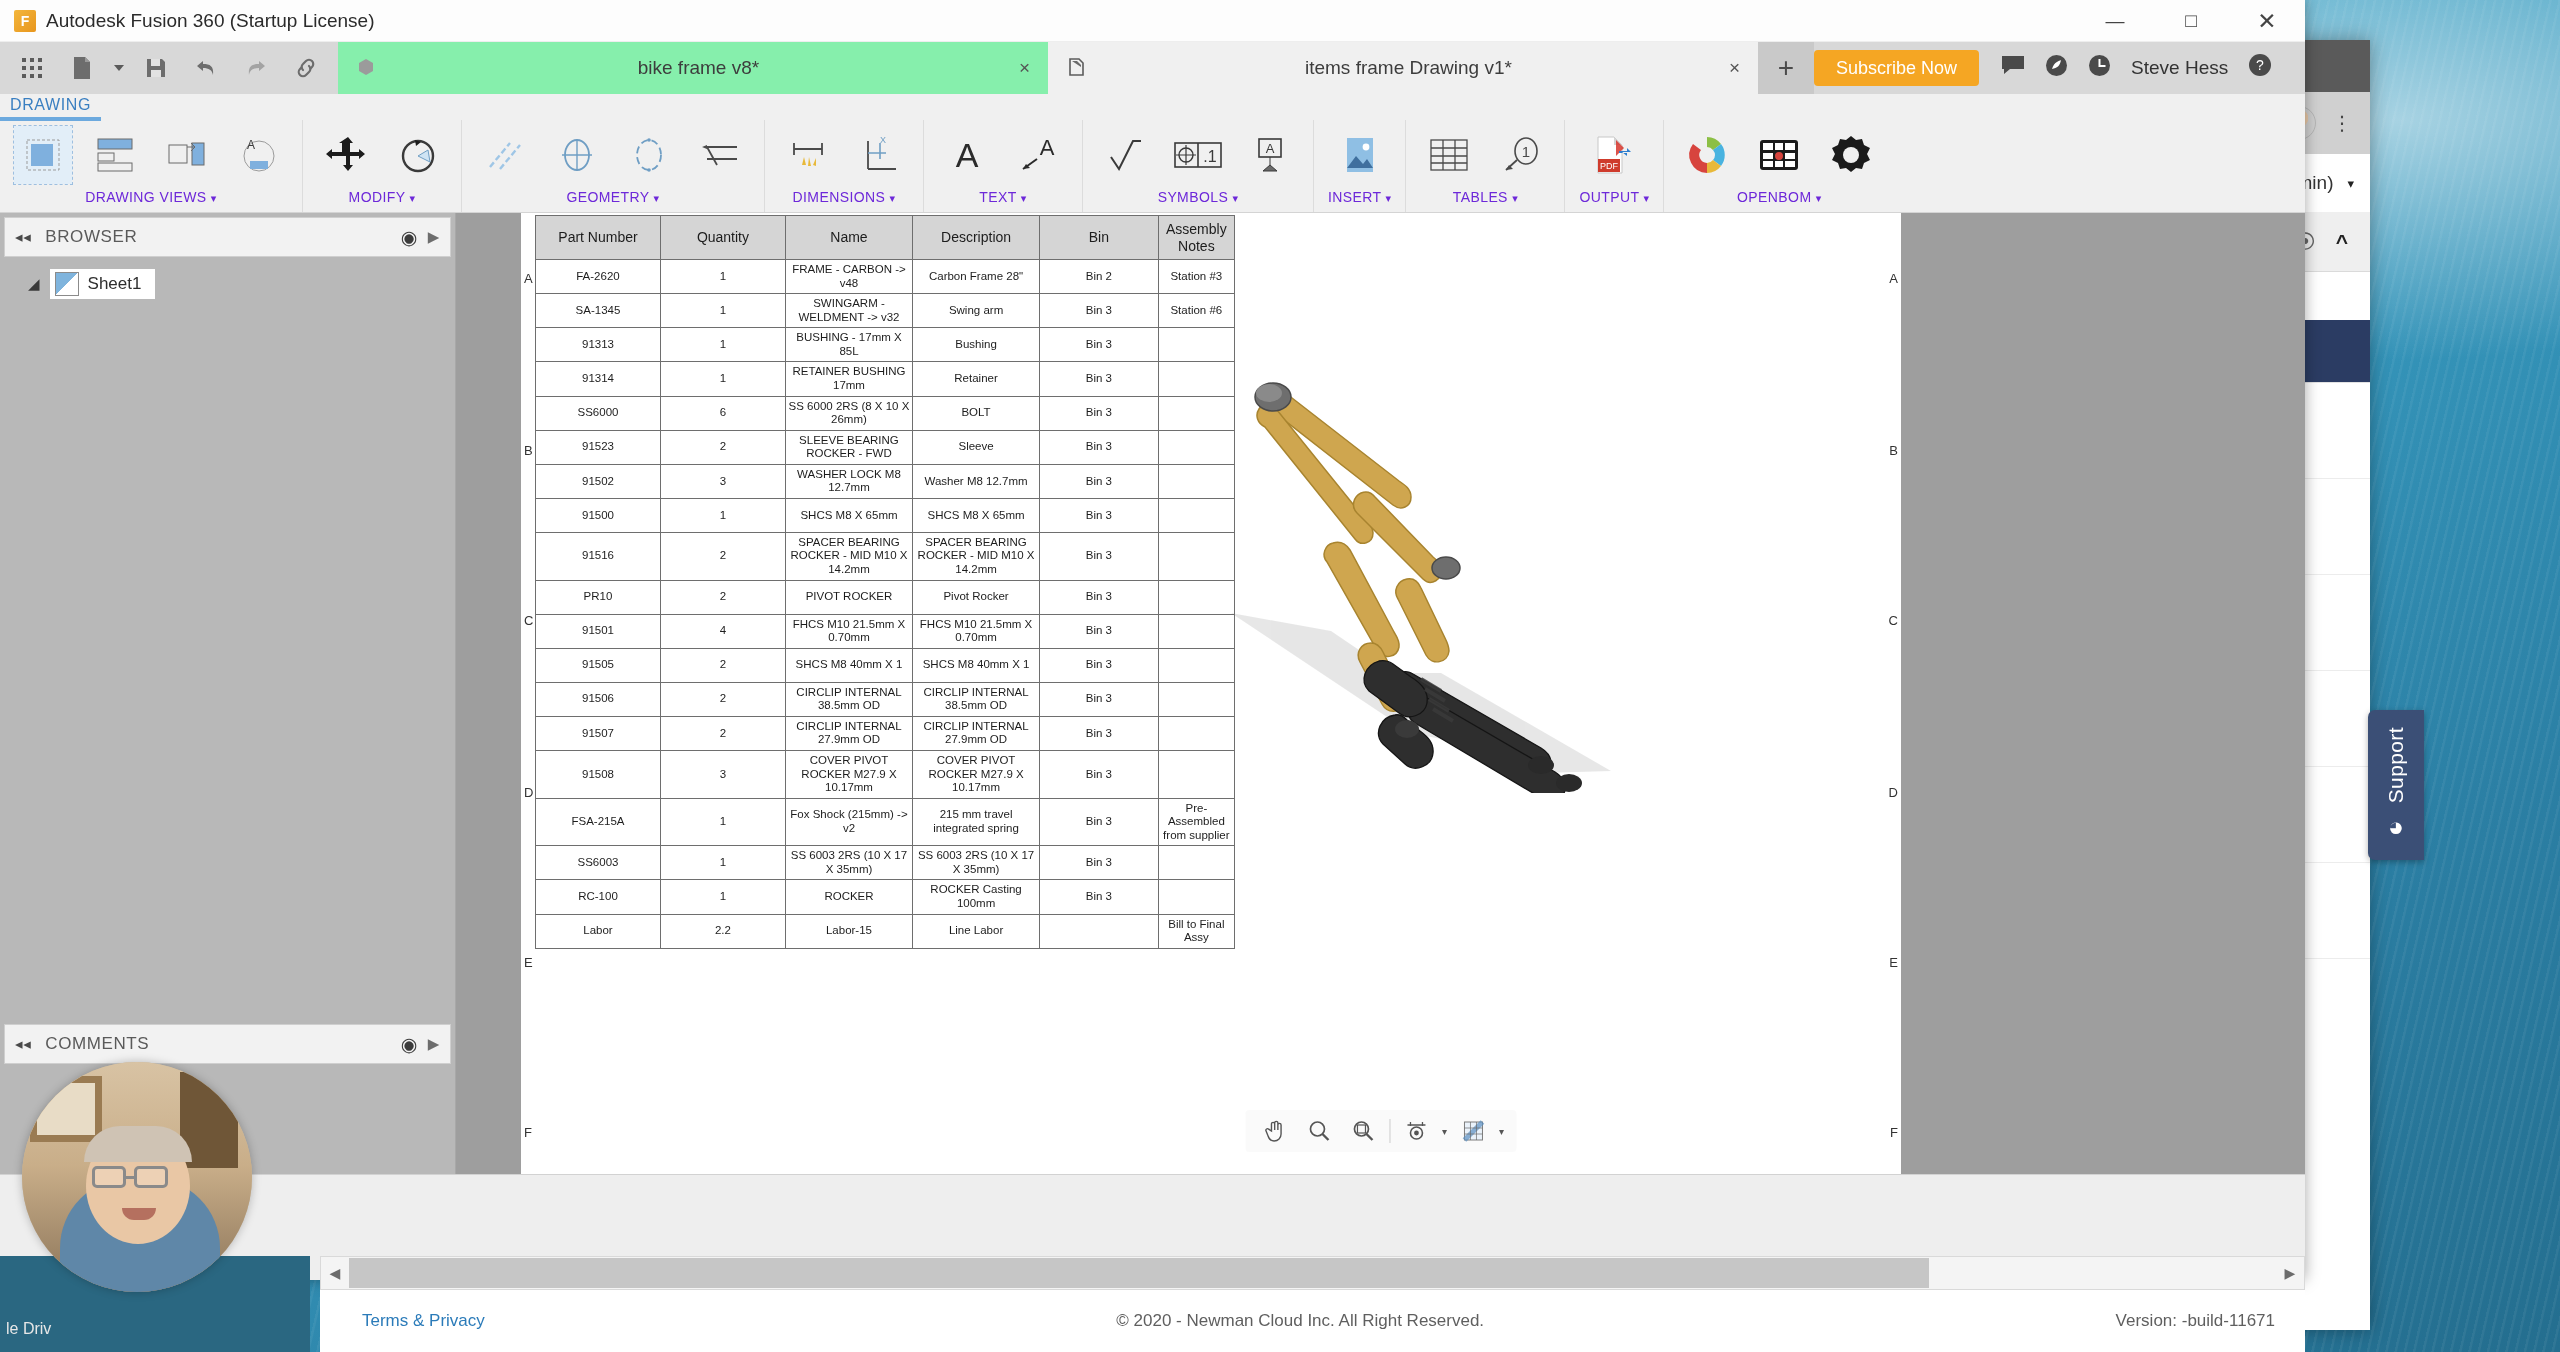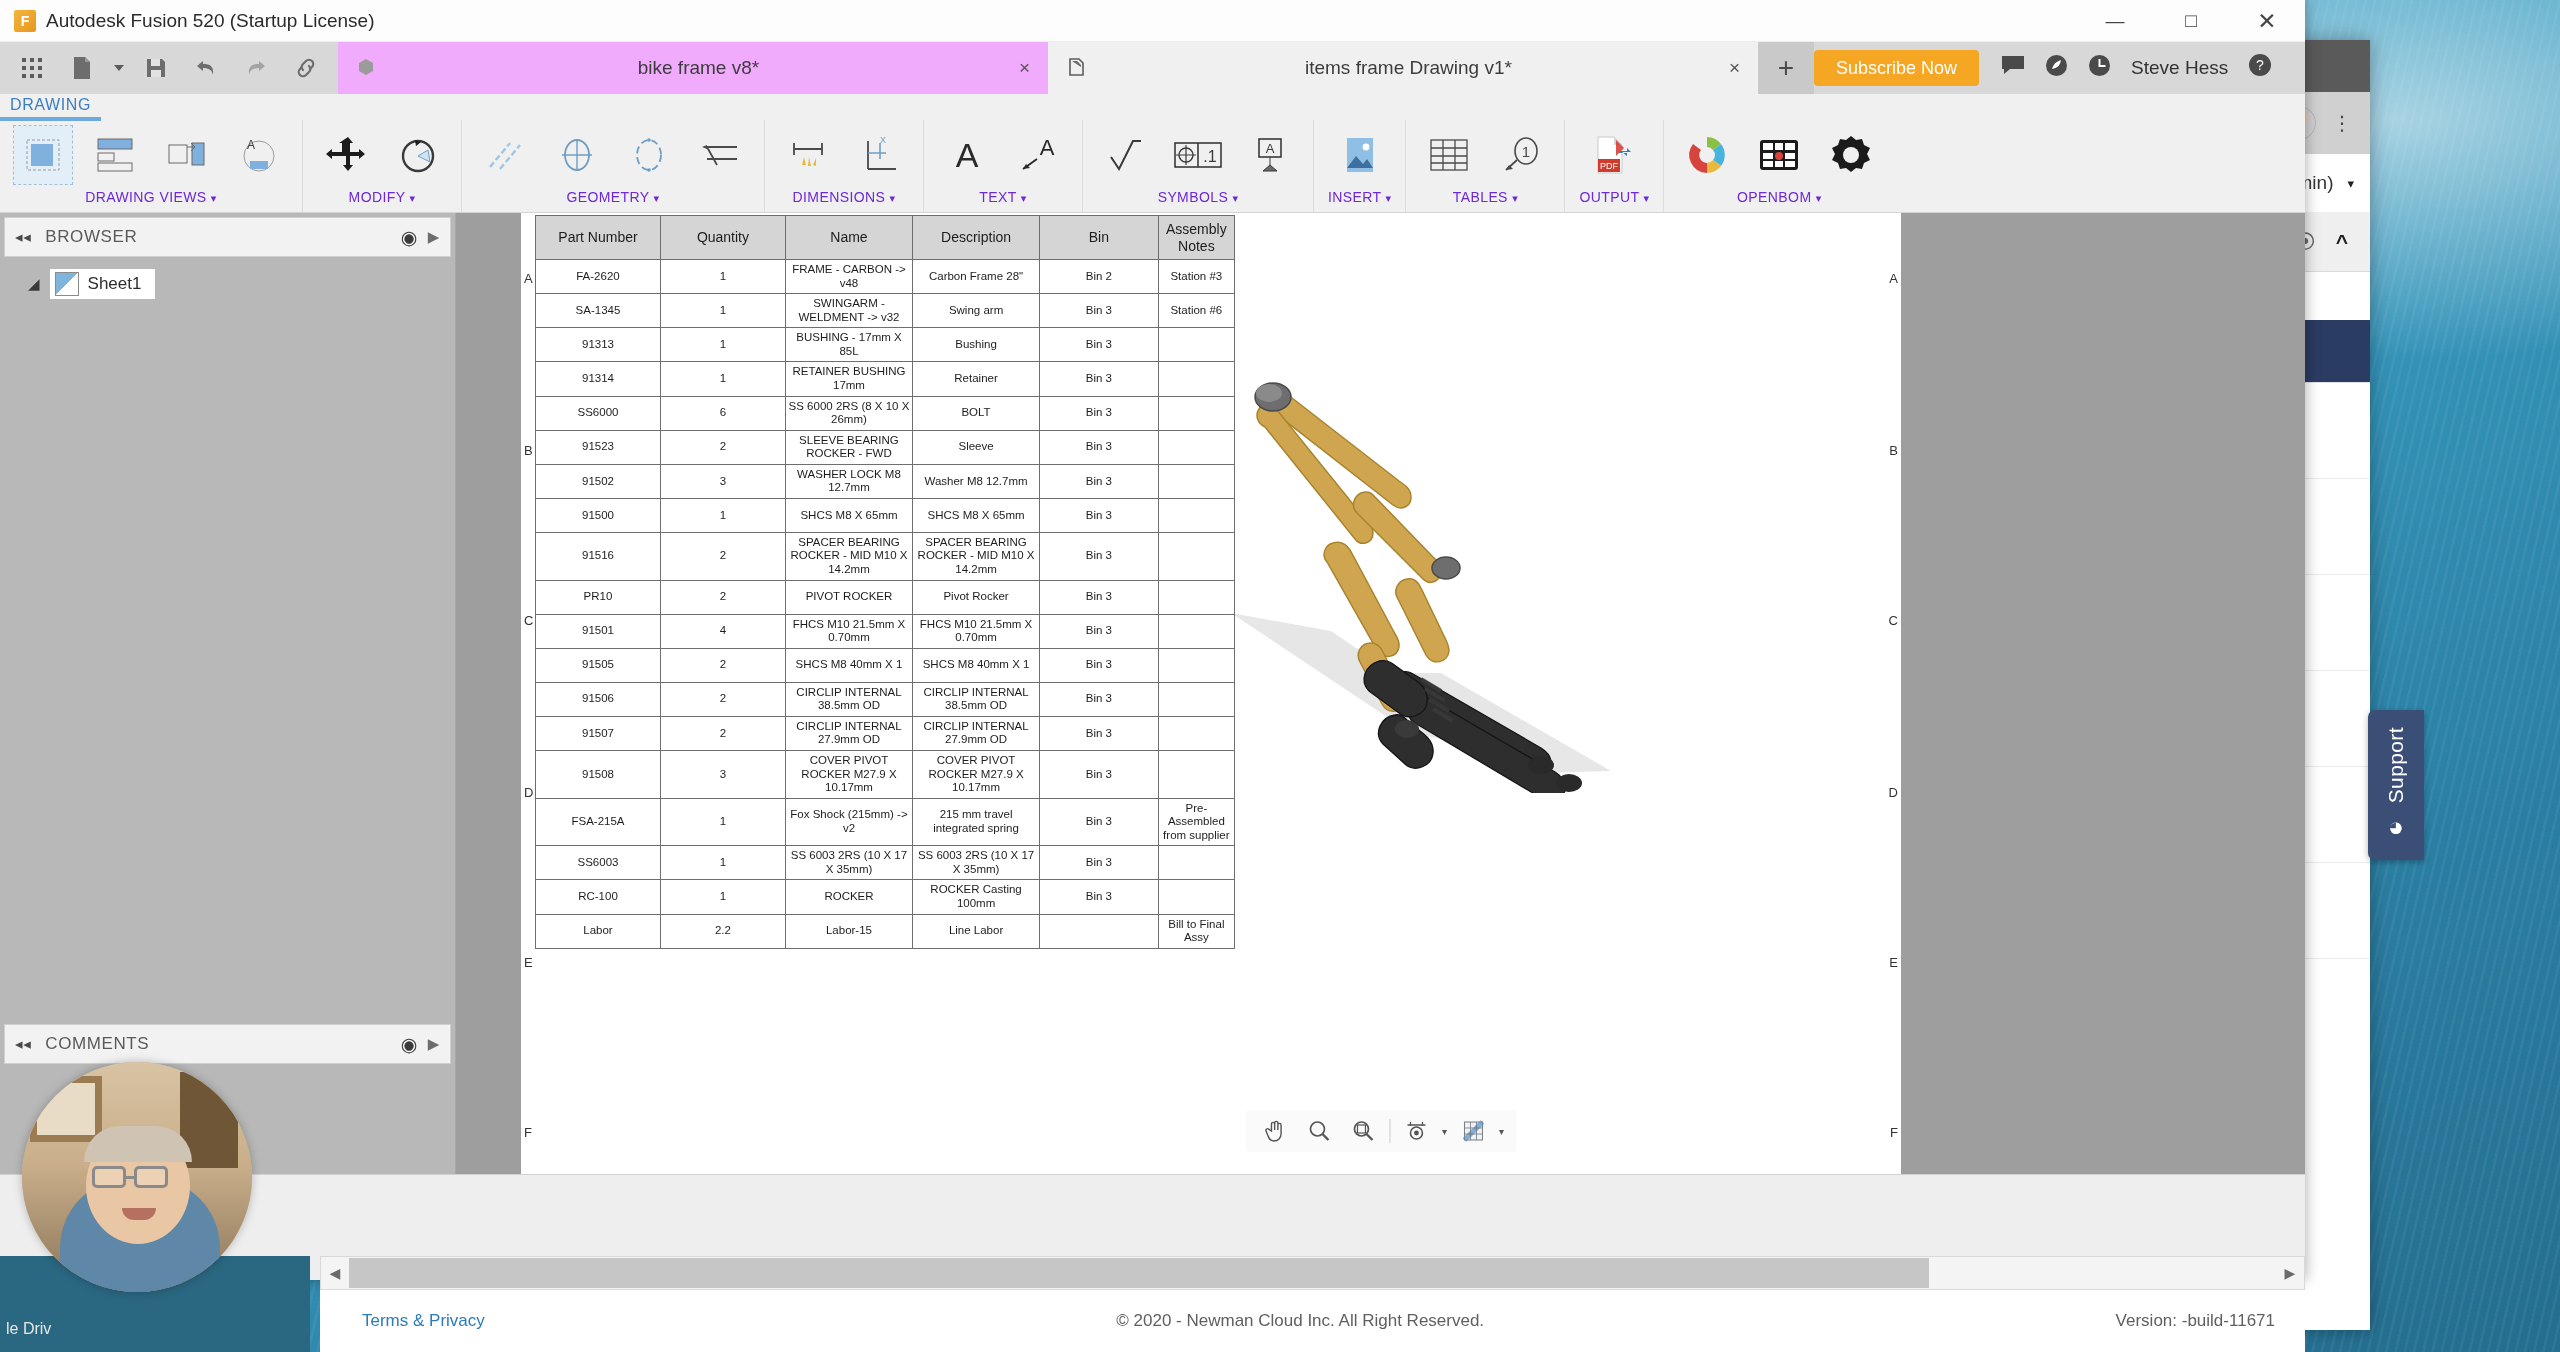--- a/index.html
+++ b/index.html
@@ -131,21 +131,21 @@
   .qa-btn{
     width:44px;height:44px;display:flex;align-items:center;justify-content:center;
     color:#5b5b5b;
   }
   .qa-btn svg{ display:block; }
   .tabstrip{ display:flex; align-items:flex-end; height:52px; margin-left:10px;}
   .f-tab{
     height:52px; width:710px; display:flex; align-items:center;
     padding:0 18px; position:relative; font-size:19px; color:#3d3d3d;
   }
-  .f-tab.inactive{ background:#f0abfc;justify-content:center; }
+  .f-tab.inactive{ background:#86efac;justify-content:center; }
   .f-tab.active{ background:#f0f0f0; }
   .f-tab .tab-label{ flex:1; text-align:center; }
   .f-tab .tab-ico{ width:22px;height:22px; }
   .f-tab .tab-x{ font-size:19px; color:#555; }
   .tab-add{
     width:56px;height:52px; background:#c9c9c9;
     display:flex;align-items:center;justify-content:center;
     font-size:28px;color:#4b4b4b;
   }
   #subscribe-btn{
@@ -337,21 +337,21 @@
 
 <div id="support-tab">
   <span class="sup-label">Support</span>
   <span class="sup-icon">◕</span>
 </div>
 
 <div id="fusion">
 
   <div id="f-titlebar">
     <div class="f-logo">F</div>
-    <div id="f-apptitle">Autodesk Fusion 520 (Startup License)</div>
+    <div id="f-apptitle">Autodesk Fusion 360 (Startup License)</div>
     <div class="f-wbtns">
       <div class="f-wbtn">—</div>
       <div class="f-wbtn">□</div>
       <div class="f-wbtn close">✕</div>
     </div>
   </div>
 
   <div id="f-qabar">
     <div class="qa-icons">
       <div class="qa-btn">

